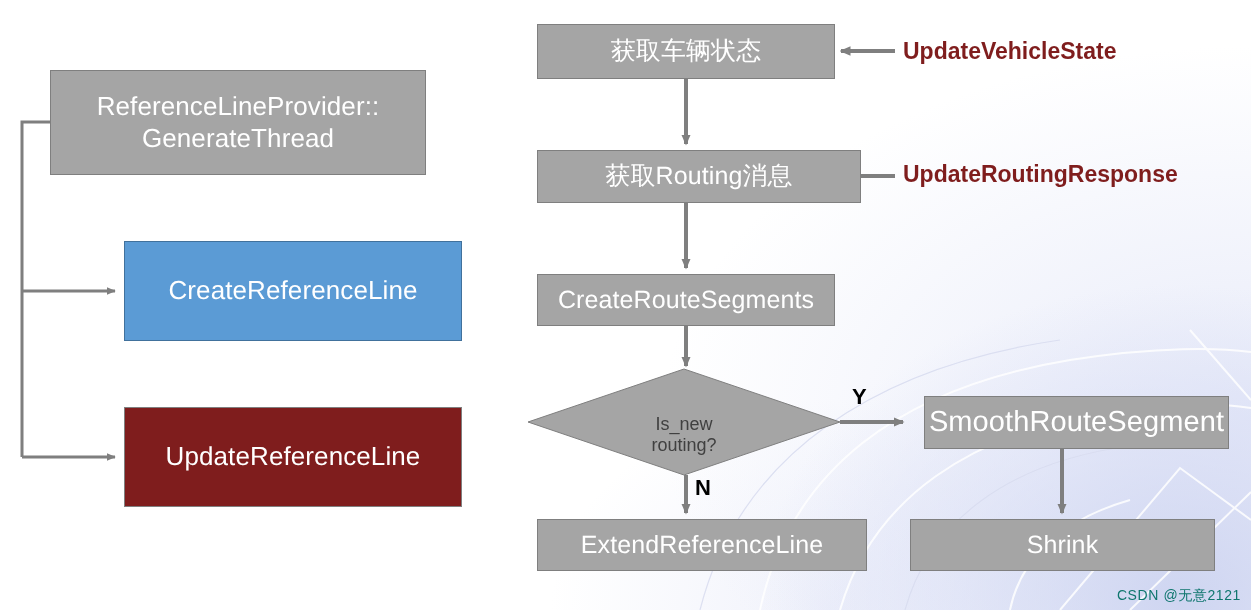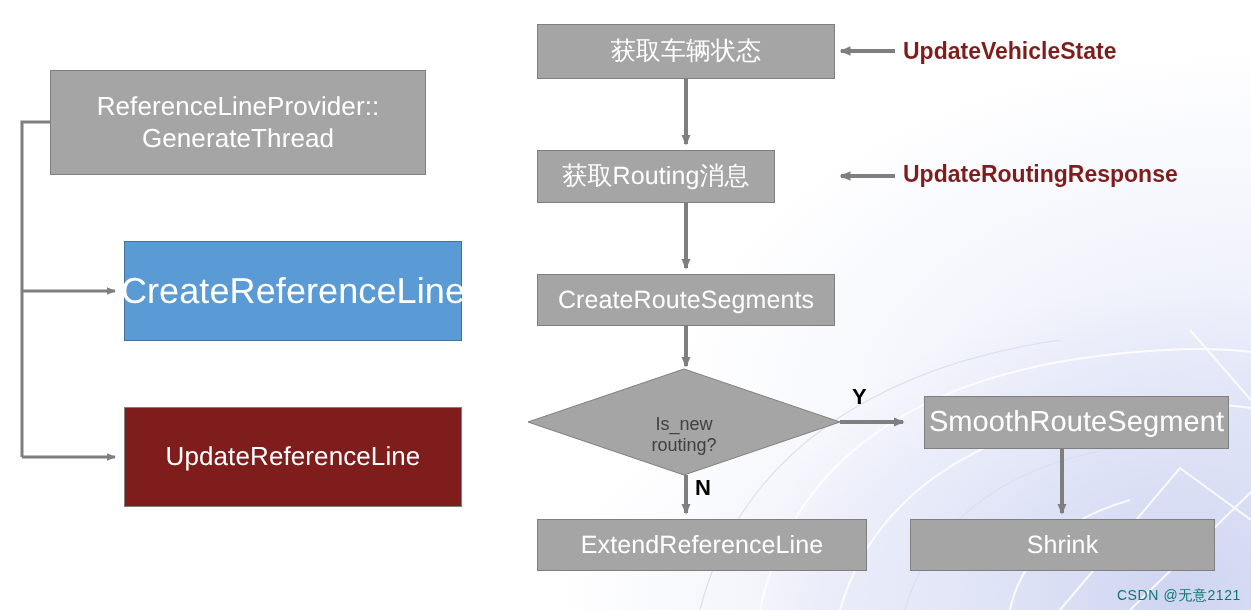--- a/index.html
+++ b/index.html
@@ -119,21 +119,21 @@
 
       <path d="M 22 457 L 115 457" marker-end="url(#arrow-gray)"></path>
     </g>
   </svg>
 
   <div class="node gray-light" style="left:50px; top:70px; width:376px; height:105px; font-size:26px;">
     <span style="white-space:pre-line;">ReferenceLineProvider::
 GenerateThread</span>
   </div>
 
-  <div class="node blue" style="left:124px; top:241px; width:338px; height:100px; font-size:36px;">
+  <div class="node blue" style="left:124px; top:241px; width:338px; height:100px; font-size:26px;">
     <span>CreateReferenceLine</span>
   </div>
 
   <div class="node gray-dark" style="left:124px; top:407px; width:338px; height:100px; font-size:26px;">
     <span>UpdateReferenceLine</span>
   </div>
 
   <svg width="1251" height="610" viewBox="0 0 1251 610" style="position:absolute;inset:0;pointer-events:none;">
     <defs>
       <marker id="arrow-gray2" markerWidth="11" markerHeight="11" refX="9.5" refY="5.5" orient="auto" markerUnits="userSpaceOnUse">
@@ -159,21 +159,21 @@
       <path d="M 895 176 L 841 176" marker-end="url(#arrow-gray2)"></path>
     </g>
 
     <polygon points="684,369 840,422 684,475 528,422" fill="#a5a5a5" stroke="#7f7f7f" stroke-width="1"></polygon>
   </svg>
 
   <div class="node gray-light" style="left:537px; top:24px; width:298px; height:55px; font-size:25px;text-align:right;">
     <span>获取车辆状态</span>
   </div>
 
-  <div class="node gray-light" style="left:537px; top:150px; width:238px; height:53px; font-size:25px;">
+  <div class="node gray-light" style="left:537px; top:150px; width:324px; height:53px; font-size:25px;">
     <span>获取Routing消息</span>
   </div>
 
   <div class="node gray-light" style="left:537px; top:274px; width:298px; height:52px; font-size:25px;">
     <span>CreateRouteSegments</span>
   </div>
 
   <div class="diamond-text" style="left:528px; top:392px; width:312px;">
     <span>Is_new
 routing?</span>

